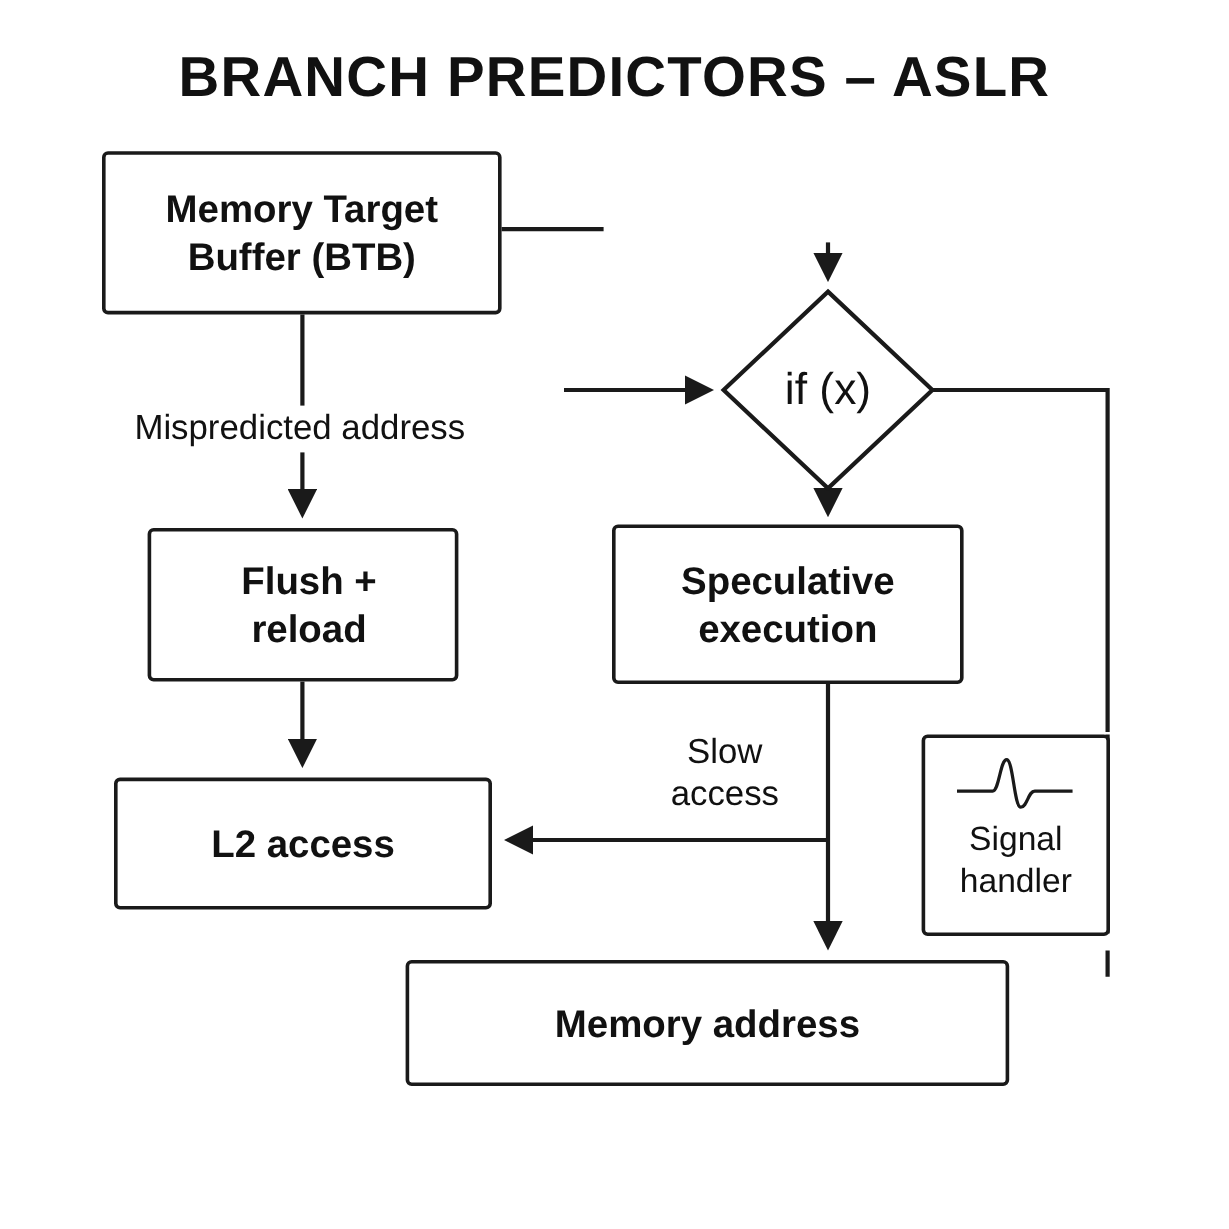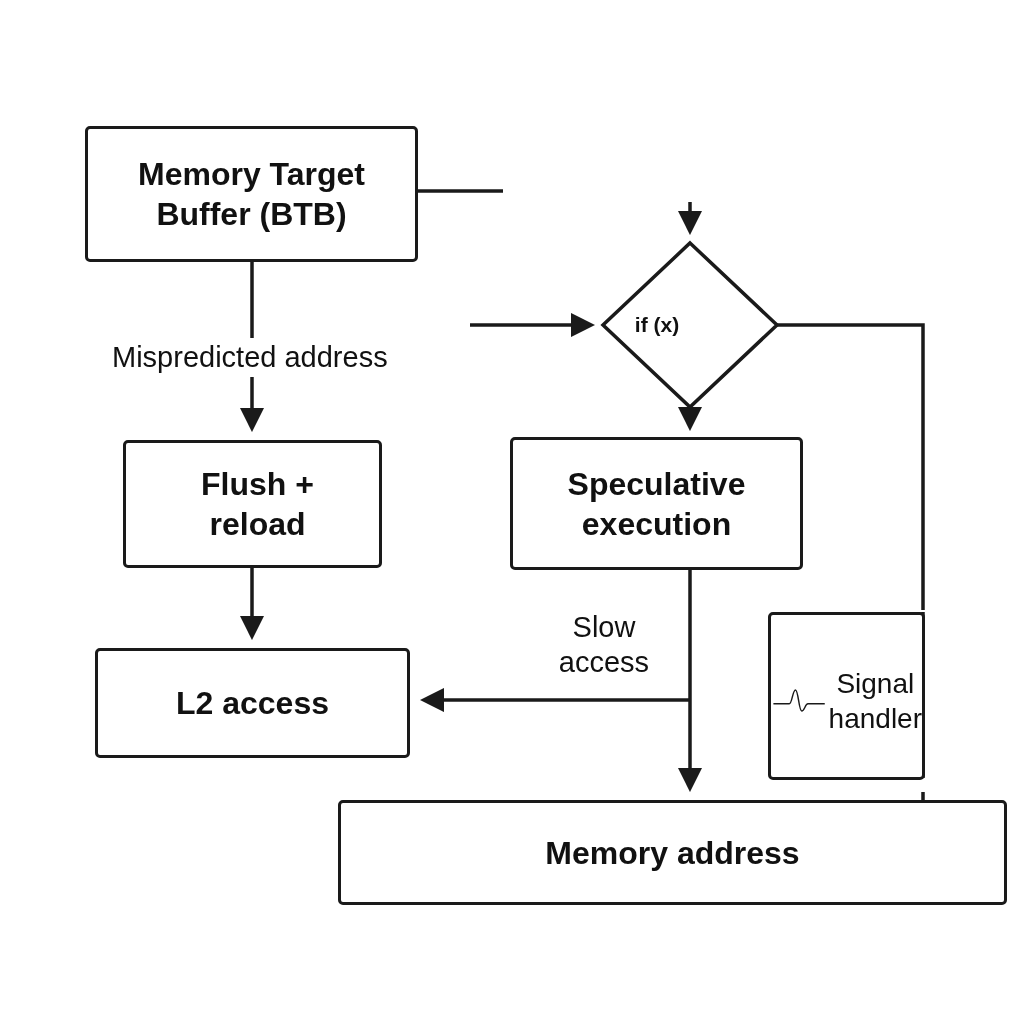--- a/index.html
+++ b/index.html
@@ -46,54 +46,54 @@
   }
   .node-label {
     font-size: 32px;
     font-weight: 700;
     line-height: 1.25;
     white-space: pre-line;
     color: #111;
   }
   .diamond-label {
     position: absolute;
-    left: 570px;
+    left: 603px;
     top: 243px;
     width: 174px;
     height: 164px;
     display: flex;
     align-items: center;
     justify-content: center;
-    font-size: 21px;
-    font-weight: 700;
+    font-size: 37px;
+    font-weight: 400;
     color: #111;
   }
   .edge-label {
     position: absolute;
     font-size: 29px;
     font-weight: 500;
     color: #111;
     background: #ffffff;
     padding: 2px 6px;
     line-height: 1.2;
     white-space: pre-line;
   }
   .lbl-predicted { left: 505px; top: 154px; }
   .lbl-mispredicted { left: 106px; top: 338px; }
   .lbl-slow { left: 533px; top: 608px; width: 130px; text-align: center; }
 
   .node-btb    { left: 85px;  top: 126px; width: 333px; height: 136px; }
   .node-flush  { left: 123px; top: 440px; width: 259px; height: 128px; padding-left: 10px; }
   .node-spec   { left: 510px; top: 437px; width: 293px; height: 133px; }
   .node-l2     { left: 95px;  top: 648px; width: 315px; height: 110px; }
-  .node-memory { left: 338px; top: 800px; width: 669px; height: 105px; }
+  .node-memory { left: 338px; top: 800px; width: 503px; height: 105px; }
 
   .node-signal {
     left: 768px; top: 612px; width: 157px; height: 168px;
-    flex-direction: row;
+    flex-direction: column;
     justify-content: flex-start;
     padding-top: 10px;
   }
   .node-signal .node-label {
     font-size: 28px;
     font-weight: 500;
   }
   .waveform {
     width: 118px;
     height: 54px;
@@ -119,20 +119,21 @@
       <path d="M923,612 V818" stroke-dasharray="22 14"></path>
       <path d="M690,409 V427" marker-end="url(#arrow)"></path>
       <path d="M252,262 V428" marker-end="url(#arrow)"></path>
       <path d="M252,568 V636" marker-end="url(#arrow)"></path>
       <path d="M690,570 V788" marker-end="url(#arrow)"></path>
       <path d="M690,700 H424" marker-end="url(#arrow)"></path>
     </g>
     <polygon points="690,243 777,325 690,407 603,325" fill="#ffffff" stroke="#1a1a1a" stroke-width="3.5"></polygon>
   </svg>
 
+  <div class="title">BRANCH PREDICTORS – ASLR</div>
 
   <div class="node node-btb">
     <div class="node-label">Memory Target
 Buffer (BTB)</div>
   </div>
 
   <div class="diamond-label">if (x)</div>
 
   <div class="node node-flush">
     <div class="node-label">Flush +

